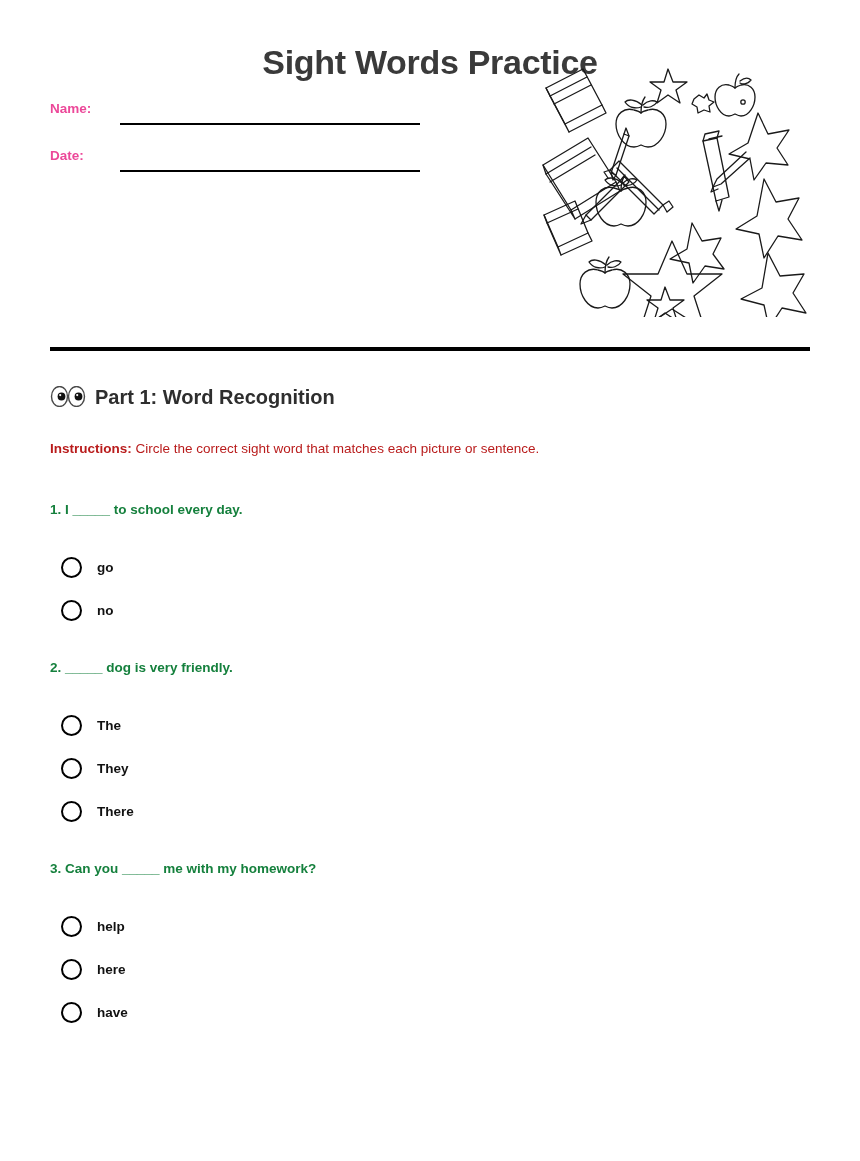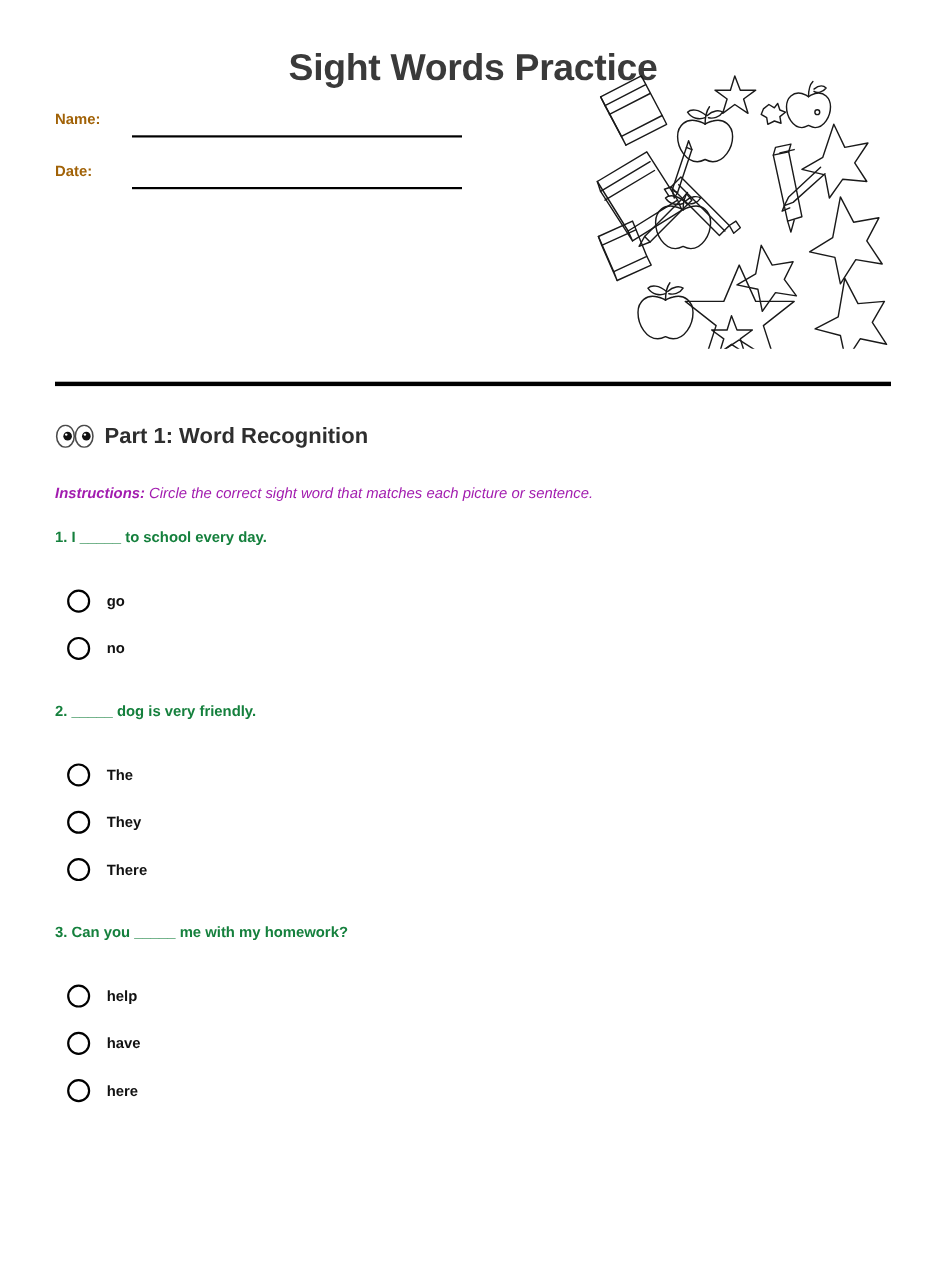--- a/index.html
+++ b/index.html
@@ -39,21 +39,21 @@
   .field-row {
     position: relative;
     height: 47px;
   }
   .field-label {
     position: absolute;
     left: 0;
     top: 0;
     font-size: 13.5px;
     font-weight: bold;
-    color: #a16207;
+    color: #ec4899;
   }
   .field-line {
     position: absolute;
     left: 70px;
     top: 22px;
     width: 300px;
     height: 0;
     border-bottom: 2px solid #000000;
   }
 
@@ -101,24 +101,23 @@
   .eyes-icon {
     display: inline-block;
     width: 36px;
     height: 21px;
     flex: 0 0 auto;
   }
   .eyes-icon svg { display: block; }
 
   .instructions {
     font-size: 13.5px;
-    color: #a21caf;
-    margin-bottom: 22px;
+    color: #b91c1c;
+    margin-bottom: 43px;
     line-height: 1.4;
-    font-style: italic;
   }
   .instructions .lead {
     font-weight: bold;
   }
 
   .question-block {
     margin-bottom: 12px;
   }
   .question-text {
     font-size: 13.5px;
@@ -358,22 +357,22 @@
 
   <div class="question-block">
     <div class="question-text">3. Can you _____ me with my homework?</div>
     <ul class="options">
       <li class="option-row">
         <span class="option-circle"></span>
         <span class="option-label">help</span>
       </li>
       <li class="option-row">
         <span class="option-circle"></span>
+        <span class="option-label">here</span>
+      </li>
+      <li class="option-row">
+        <span class="option-circle"></span>
         <span class="option-label">have</span>
-      </li>
-      <li class="option-row">
-        <span class="option-circle"></span>
-        <span class="option-label">here</span>
       </li>
     </ul>
   </div>
 
 </div>
 
 </body></html>

